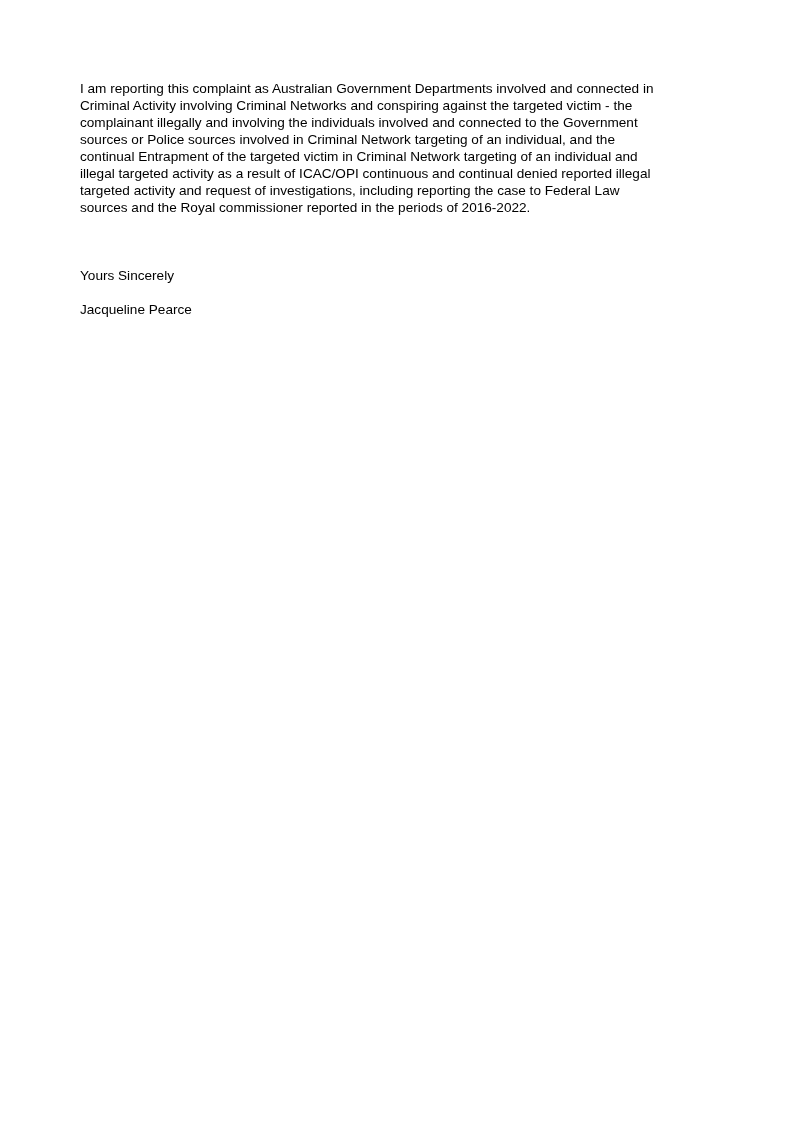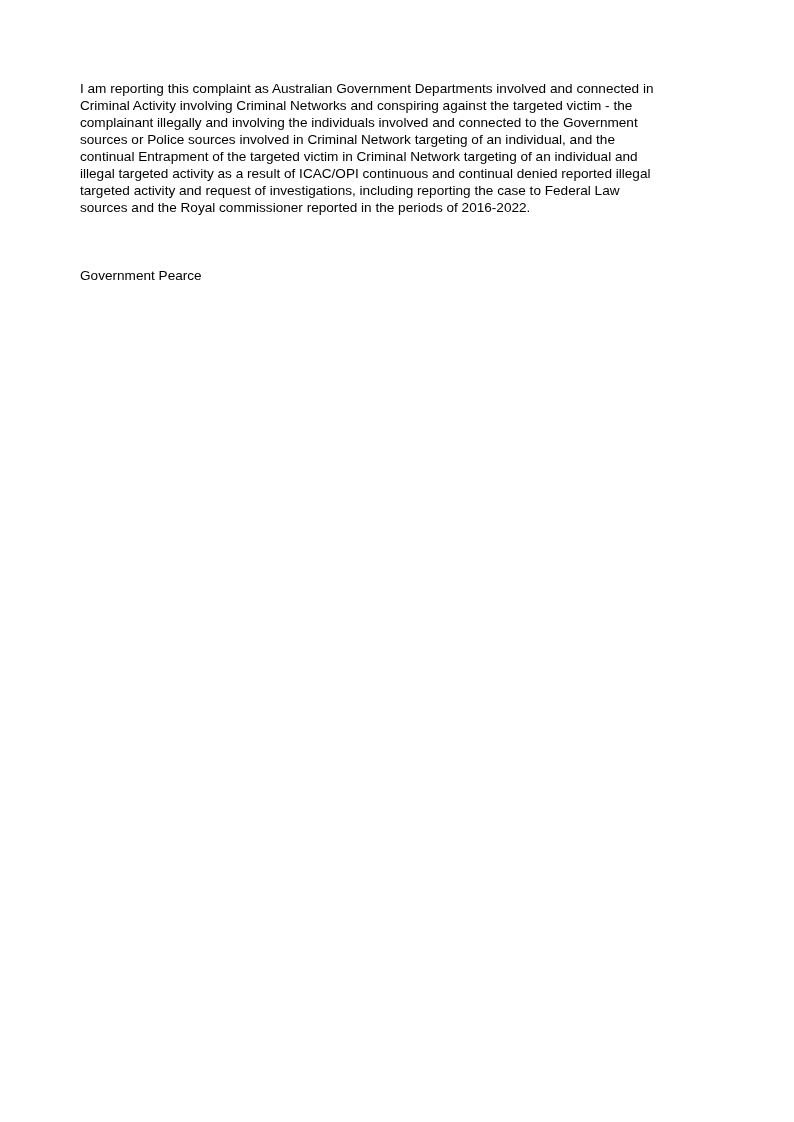--- a/index.html
+++ b/index.html
@@ -39,15 +39,16 @@
 Criminal Activity involving Criminal Networks and conspiring against the targeted victim - the
 complainant illegally and involving the individuals involved and connected to the Government
 sources or Police sources involved in Criminal Network targeting of an individual, and the
 continual Entrapment of the targeted victim in Criminal Network targeting of an individual and
 illegal targeted activity as a result of ICAC/OPI continuous and continual denied reported illegal
 targeted activity and request of investigations, including reporting the case to Federal Law
 sources and the Royal commissioner reported in the periods of 2016-2022.</p>
 
 
   <div class="signoff">
-    <div>Government Pearce</div>
+    <div>Yours Sincerely</div>
+    <div>Jacqueline Pearce</div>
   </div>
 </div>
 
 </body></html>

